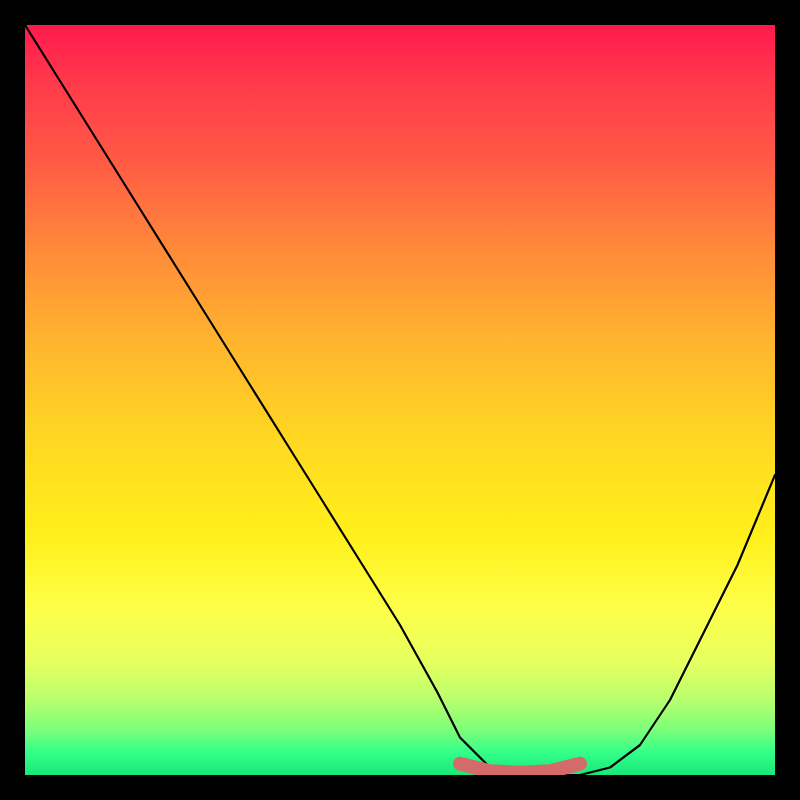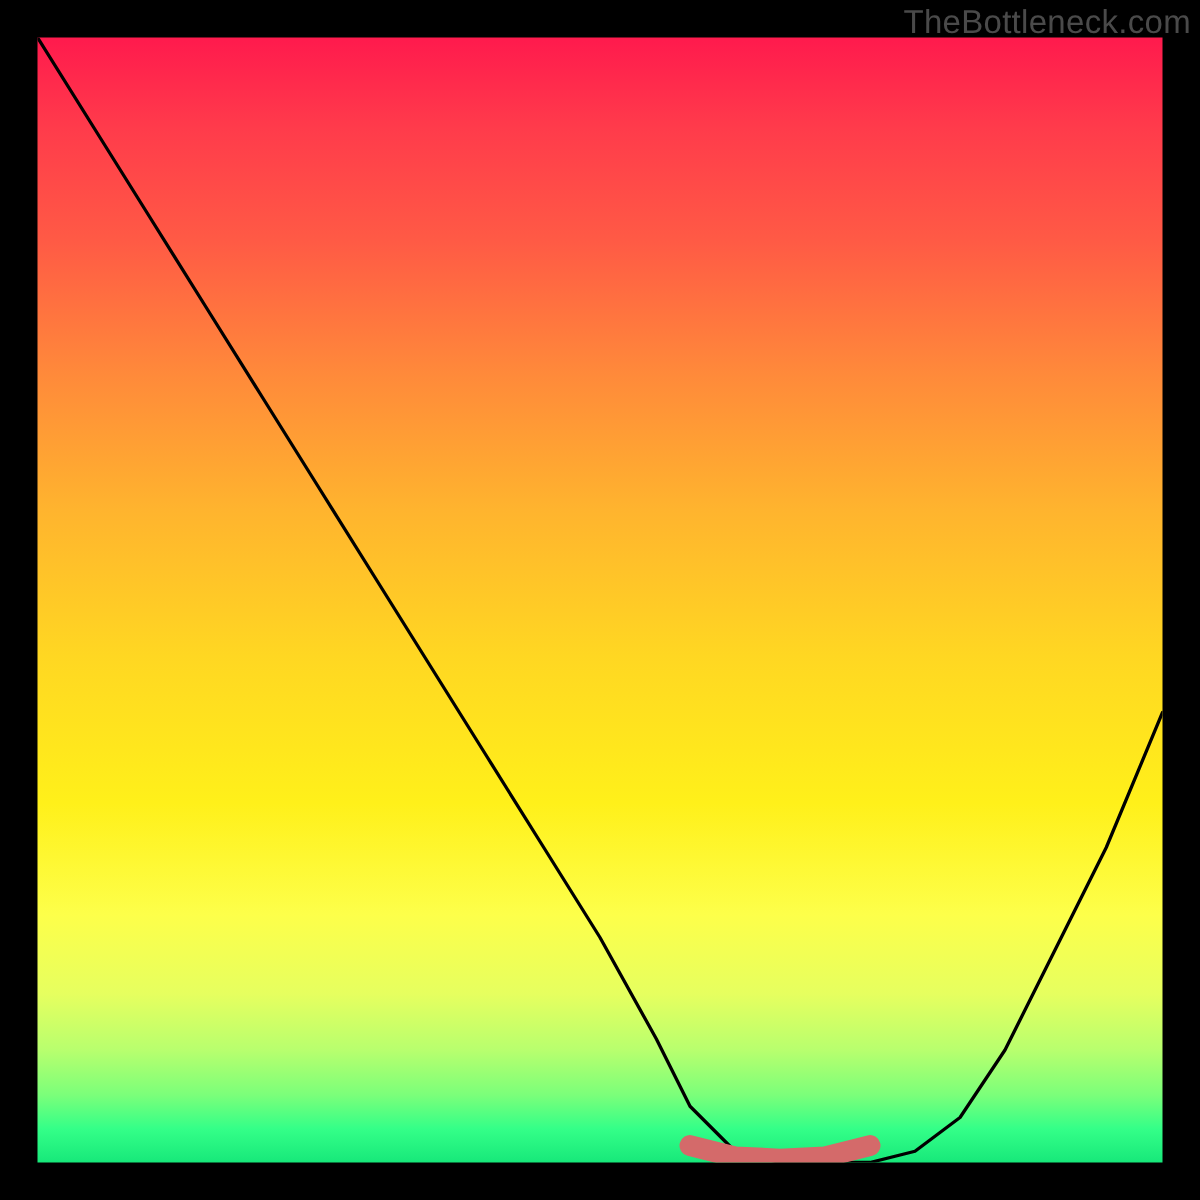--- a/index.html
+++ b/index.html
@@ -54,20 +54,19 @@
     left: 0;
     top: 0;
     width: 750px;
     height: 750px;
   }
 </style>
 </head>
 <body>
 
 <div class="frame">
-  <div class="watermark">TheBottleneck.com</div>
   <div class="plot">
     <svg class="curve" viewBox="0 0 750 750" preserveAspectRatio="none">
       <path id="main-curve" fill="none" stroke="#000000" stroke-width="2.2" stroke-linecap="round" stroke-linejoin="round" d="M 0 0 L 37.5 60 L 75 120 L 112.5 180 L 150 239.99999999999994 L 187.5 300 L 225 360 L 262.5 420 L 300 480 L 337.5 540 L 375 600 L 412.50000000000006 667.5 L 434.99999999999994 712.5 L 465 742.5 L 495 750 L 525 750 L 555 750 L 585 742.5 L 615 720 L 645 675 L 675 615 L 712.5 540 L 750 450"></path>
       <path id="highlight-curve" fill="none" stroke="#d46a6a" stroke-width="14" stroke-linecap="round" stroke-linejoin="round" d="M 434.99999999999994 738.75 L 465 746.25 L 495 747.75 L 525 746.25 L 555 738.75"></path>
     </svg>
   </div>
 </div>
 
 </body></html>

